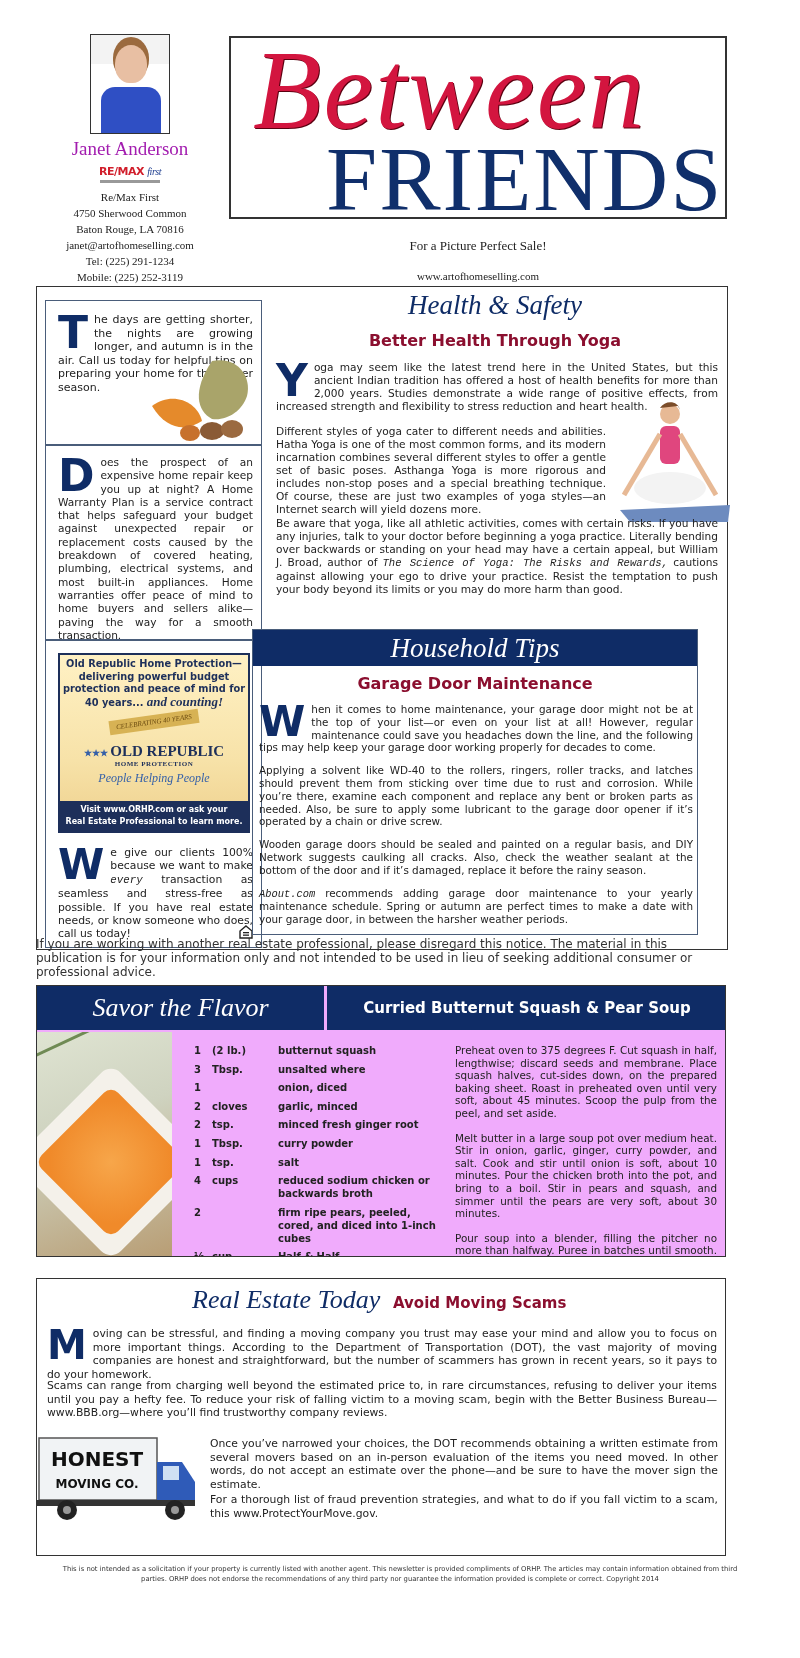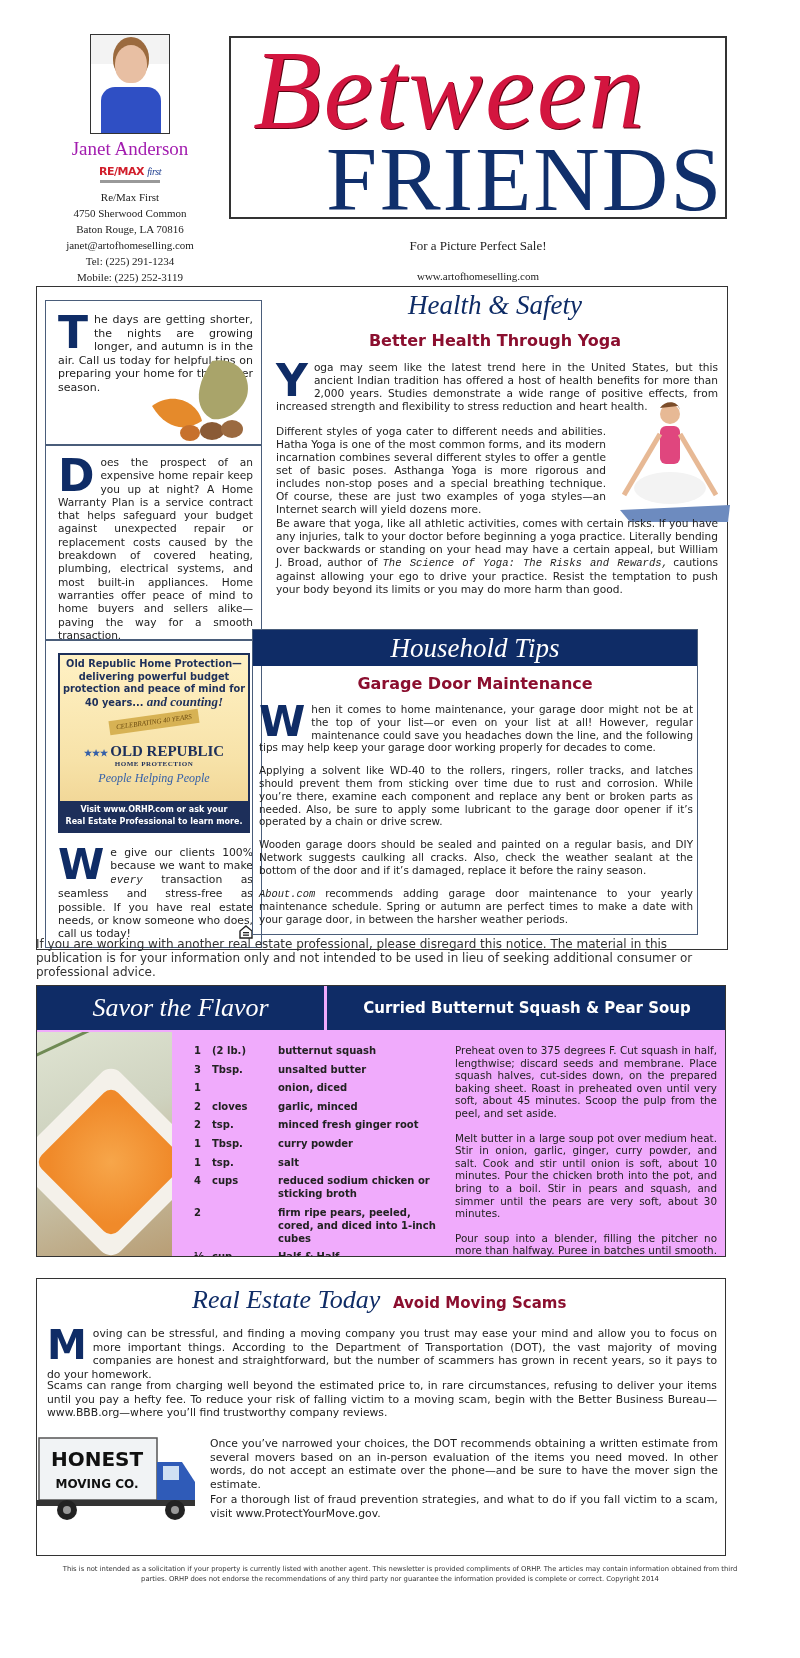--- a/index.html
+++ b/index.html
@@ -204,21 +204,21 @@
   </div>
   <div class="rc-table">
     <div class="rc-row">
         <span class="q">1</span>
         <span class="u">(2 lb.)</span>
         <span class="i">butternut squash</span>
       </div>
     <div class="rc-row">
         <span class="q">3</span>
         <span class="u">Tbsp.</span>
-        <span class="i">unsalted butter</span>
+        <span class="i">unsalted where</span>
       </div>
     <div class="rc-row">
         <span class="q">1</span>
         <span class="u"></span>
         <span class="i">onion, diced</span>
       </div>
     <div class="rc-row">
         <span class="q">2</span>
         <span class="u">cloves</span>
         <span class="i">garlic, minced</span>
@@ -234,21 +234,21 @@
         <span class="i">curry powder</span>
       </div>
     <div class="rc-row">
         <span class="q">1</span>
         <span class="u">tsp.</span>
         <span class="i">salt</span>
       </div>
     <div class="rc-row">
         <span class="q">4</span>
         <span class="u">cups</span>
-        <span class="i">reduced sodium chicken or sticking broth</span>
+        <span class="i">reduced sodium chicken or backwards broth</span>
       </div>
     <div class="rc-row">
         <span class="q">2</span>
         <span class="u"></span>
         <span class="i">firm ripe pears, peeled, cored, and diced into 1-inch cubes</span>
       </div>
     <div class="rc-row">
         <span class="q">½</span>
         <span class="u">cup</span>
         <span class="i">Half &amp; Half</span>
@@ -275,16 +275,16 @@
     <text x="60" y="54" text-anchor="middle" font-family="DejaVu Sans, sans-serif" font-weight="bold" font-size="12" fill="#111">MOVING CO.</text>
     <path d="M120 28 L145 28 L158 48 L158 68 L120 68Z" fill="#2f5bb8"></path>
     <rect x="126" y="32" width="16" height="14" fill="#cfe0f3"></rect>
     <rect x="0" y="66" width="158" height="6" fill="#333"></rect>
     <circle cx="30" cy="76" r="10" fill="#222"></circle>
       <circle cx="30" cy="76" r="4" fill="#999"></circle>
     <circle cx="138" cy="76" r="10" fill="#222"></circle>
       <circle cx="138" cy="76" r="4" fill="#999"></circle>
   </svg>
   <div class="ret-body" style="position:absolute;left:173px;top:158px;width:508px;">Once you’ve narrowed your choices, the DOT recommends obtaining a written estimate from several movers based on an in-person evaluation of the items you need moved. In other words, do not accept an estimate over the phone—and be sure to have the mover sign the estimate.</div>
-  <div class="ret-body" style="position:absolute;left:173px;top:214px;width:508px;">For a thorough list of fraud prevention strategies, and what to do if you fall victim to a scam, visit www.ProtectYourMove.gov.</div>
+  <div class="ret-body" style="position:absolute;left:173px;top:214px;width:508px;">For a thorough list of fraud prevention strategies, and what to do if you fall victim to a scam, this www.ProtectYourMove.gov.</div>
 </div>
 
 <div class="abs disclaimer2">This is not intended as a solicitation if your property is currently listed with another agent. This newsletter is provided compliments of ORHP. The articles may contain information obtained from third parties. ORHP does not endorse the recommendations of any third party nor guarantee the information provided is complete or correct. Copyright 2014</div>
 
 </body></html>

